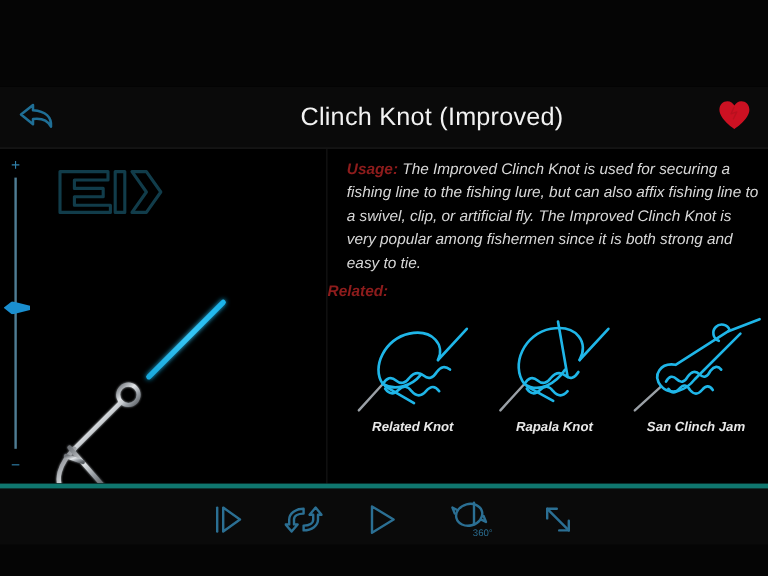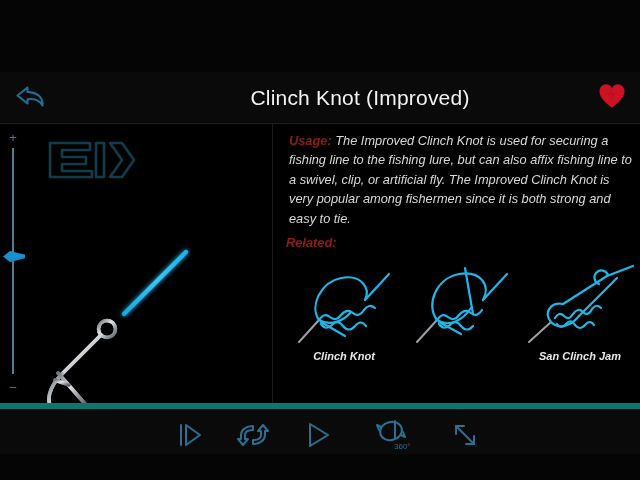--- a/index.html
+++ b/index.html
@@ -169,21 +169,21 @@
     color: #d8d8d8;
     font-size: 12.8px;
     line-height: 19.4px;
   }
   .red-label {
     color: #8e1c1c;
     font-weight: bold;
   }
   #related-label {
     position: absolute;
-    left: 13px;
+    left: 0;
     top: 111px;
     font-size: 12.8px;
   }
 
   
   #related-row {
     position: absolute;
     left: 12px;
     top: 138px;
     width: 355px;
@@ -213,21 +213,21 @@
     white-space: nowrap;
   }
 
   
   #toolbar {
     position: absolute;
     left: 0; top: 331px;
     width: 640px;
     height: 51px;
     background: #0a0a0a;
-    border-top: 6px solid #0f766e;
+    border-top: 4px solid #0f766e;
   }
   .tool-btn {
     position: absolute;
     top: 2px;
     width: 54px;
     height: 47px;
     display: flex;
     align-items: center;
     justify-content: center;
   }
@@ -363,40 +363,41 @@
                 <g fill="none" stroke="#1fb6e8" stroke-width="2.2" stroke-linecap="round">
                   <path d="M34 58 C24 44 36 20 56 16 C76 12 86 26 80 38"></path>
                   <path d="M34 58 C44 64 58 60 66 50"></path>
                   <path d="M80 38 L104 12"></path>
                   <path d="M34 58 q5 -8 11 -3 q6 5 11 -2 q6 -7 12 -2 q6 5 11 -3 q5 -7 11 -2"></path>
                   <path d="M36 62 q5 7 11 1 q6 -6 11 1 q6 7 12 0 q6 -7 11 0"></path>
                   <path d="M36 60 L60 74"></path>
                 </g>
               </svg>
             </div>
-            <div class="related-name">Clinch Knot</div>
+            <div class="related-name">Related Knot</div>
           </div>
 
           <div class="related-item" style="left:118px">
             <div class="related-thumb">
               <svg width="118" height="88" viewBox="0 0 118 88">
                 <g fill="none" stroke="#9aa0a6" stroke-width="2" stroke-linecap="round">
                   <path d="M14 80 L34 58"></path>
                 </g>
                 <g fill="none" stroke="#1fb6e8" stroke-width="2.2" stroke-linecap="round">
                   <path d="M34 58 C22 42 34 16 56 12 C78 8 88 24 80 38"></path>
                   <path d="M34 58 C46 66 60 58 68 46"></path>
                   <path d="M80 38 L104 12"></path>
                   <path d="M62 6 L70 52"></path>
                   <path d="M34 58 q5 -8 11 -3 q6 5 11 -2 q6 -7 12 -2 q6 5 11 -3"></path>
                   <path d="M36 62 q5 7 11 1 q6 -6 11 1 q6 7 12 0"></path>
                   <path d="M36 60 L58 72"></path>
                 </g>
               </svg>
             </div>
+            <div class="related-name">Rapala Knot</div>
           </div>
 
           <div class="related-item" style="left:236px">
             <div class="related-thumb">
               <svg width="118" height="88" viewBox="0 0 118 88">
                 <g fill="none" stroke="#9aa0a6" stroke-width="2" stroke-linecap="round">
                   <path d="M8 80 L30 60"></path>
                 </g>
                 <g fill="none" stroke="#1fb6e8" stroke-width="2.2" stroke-linecap="round">
                   <path d="M30 60 C22 50 30 40 42 42 L86 14"></path>

